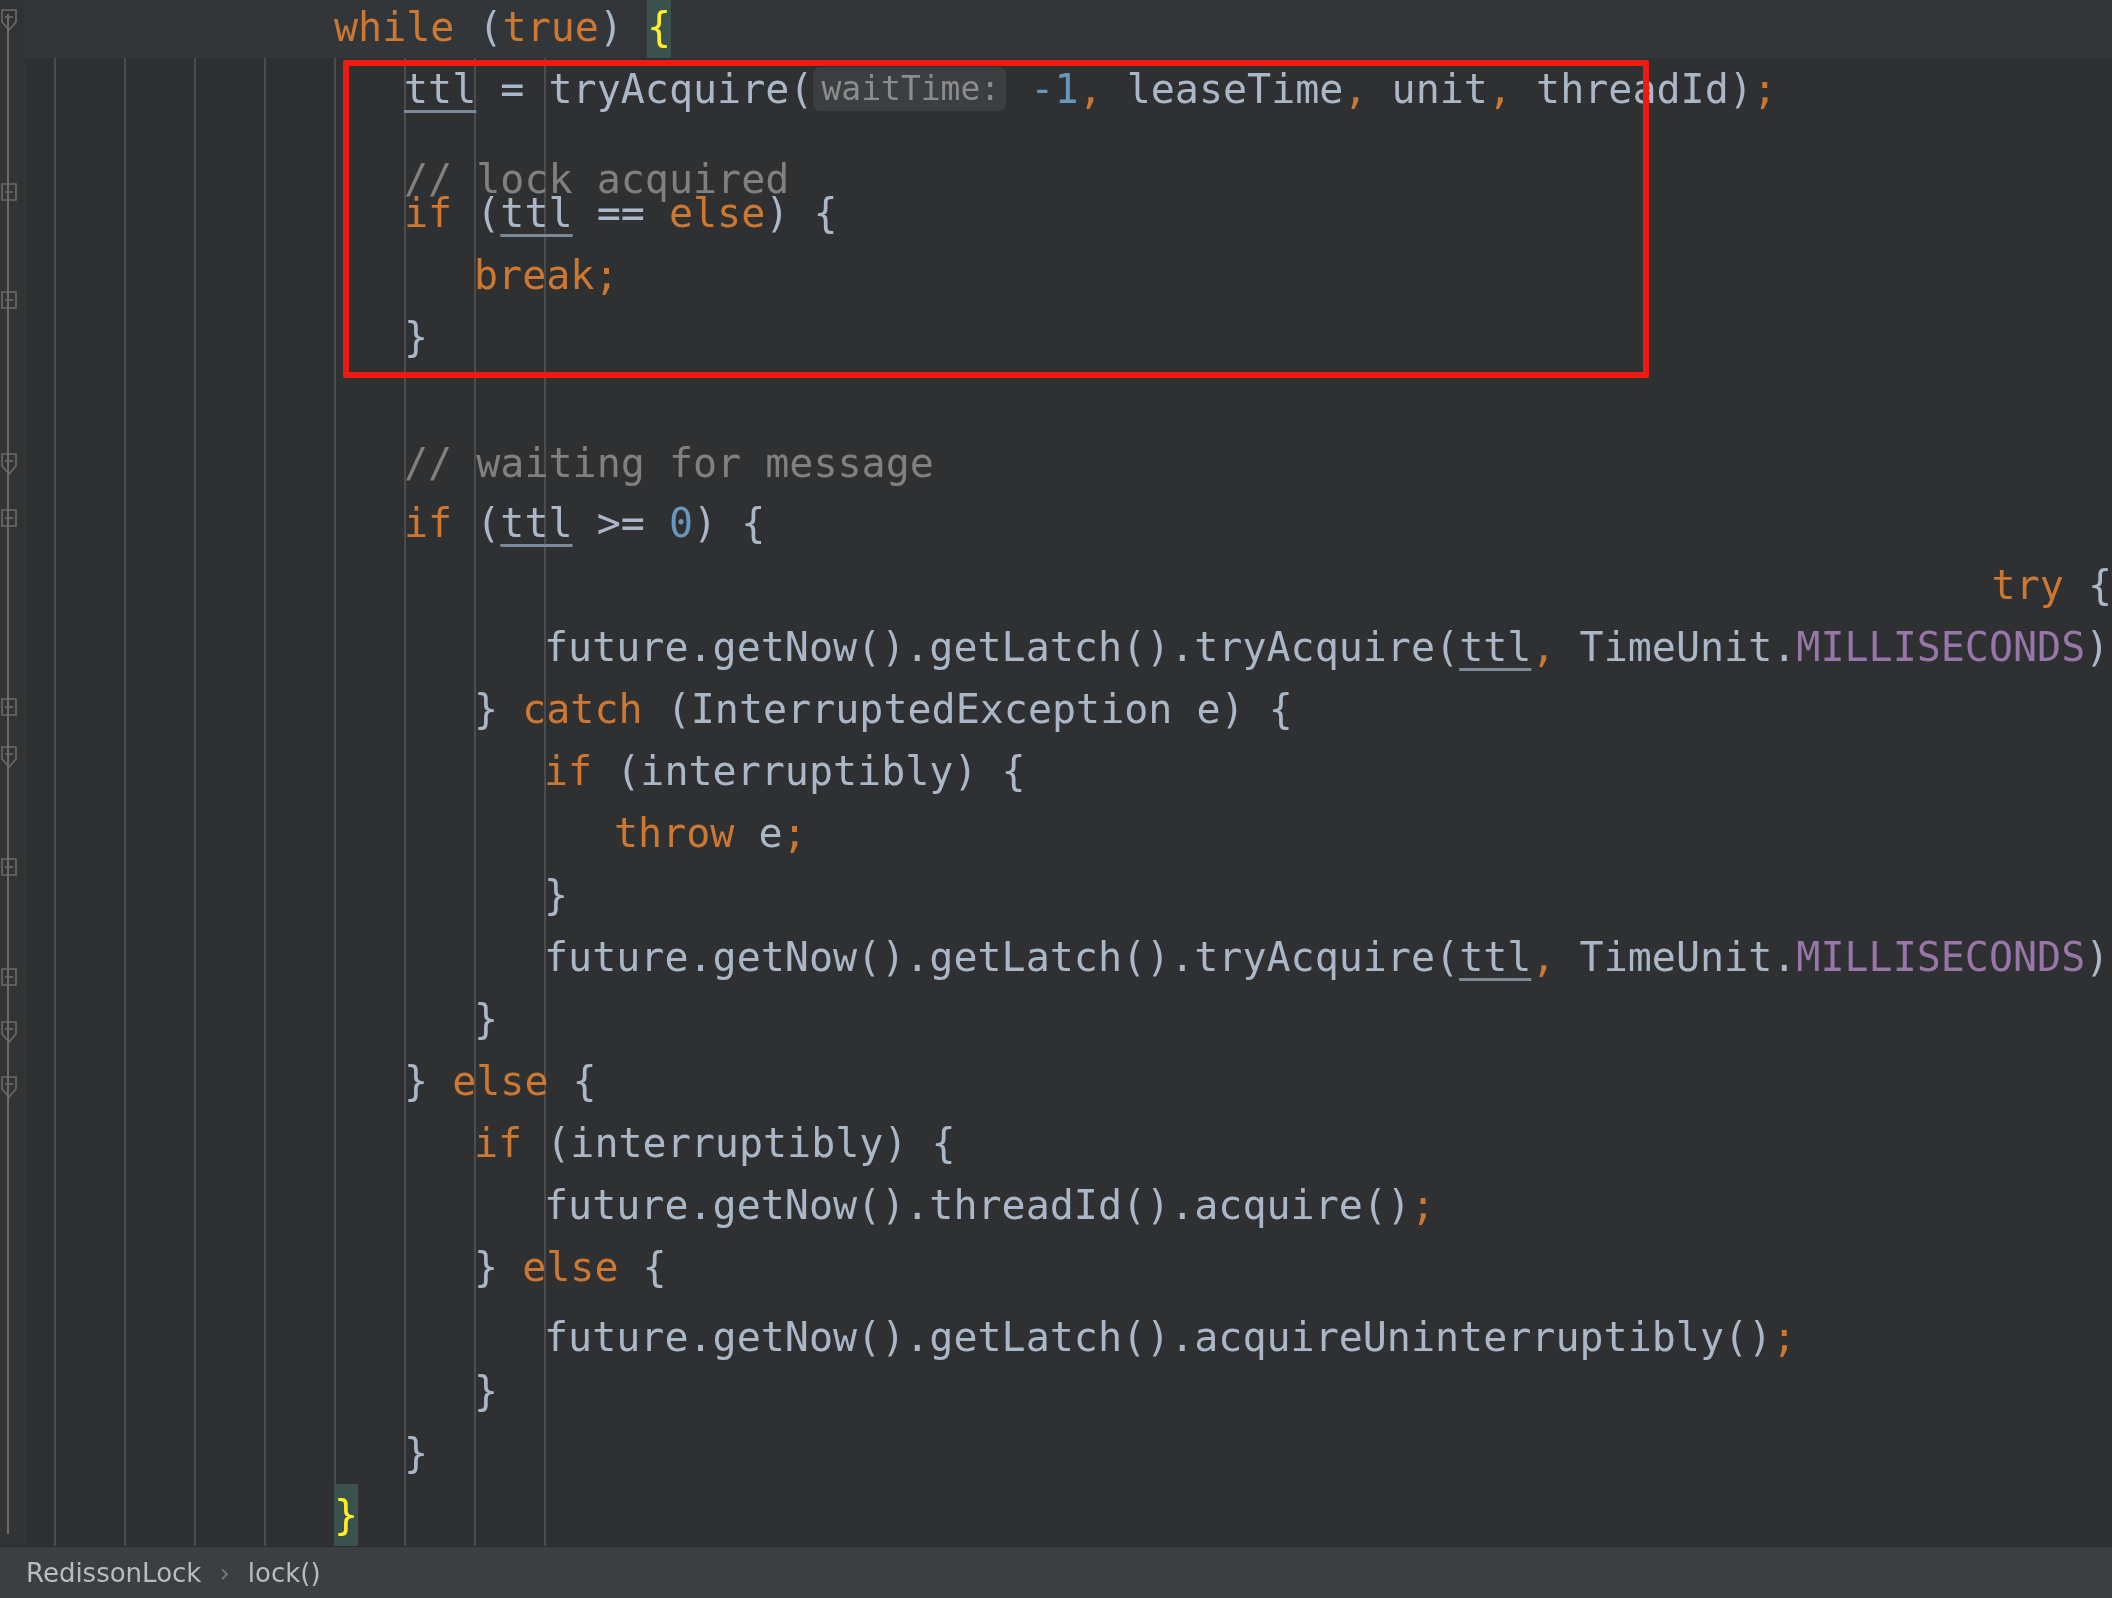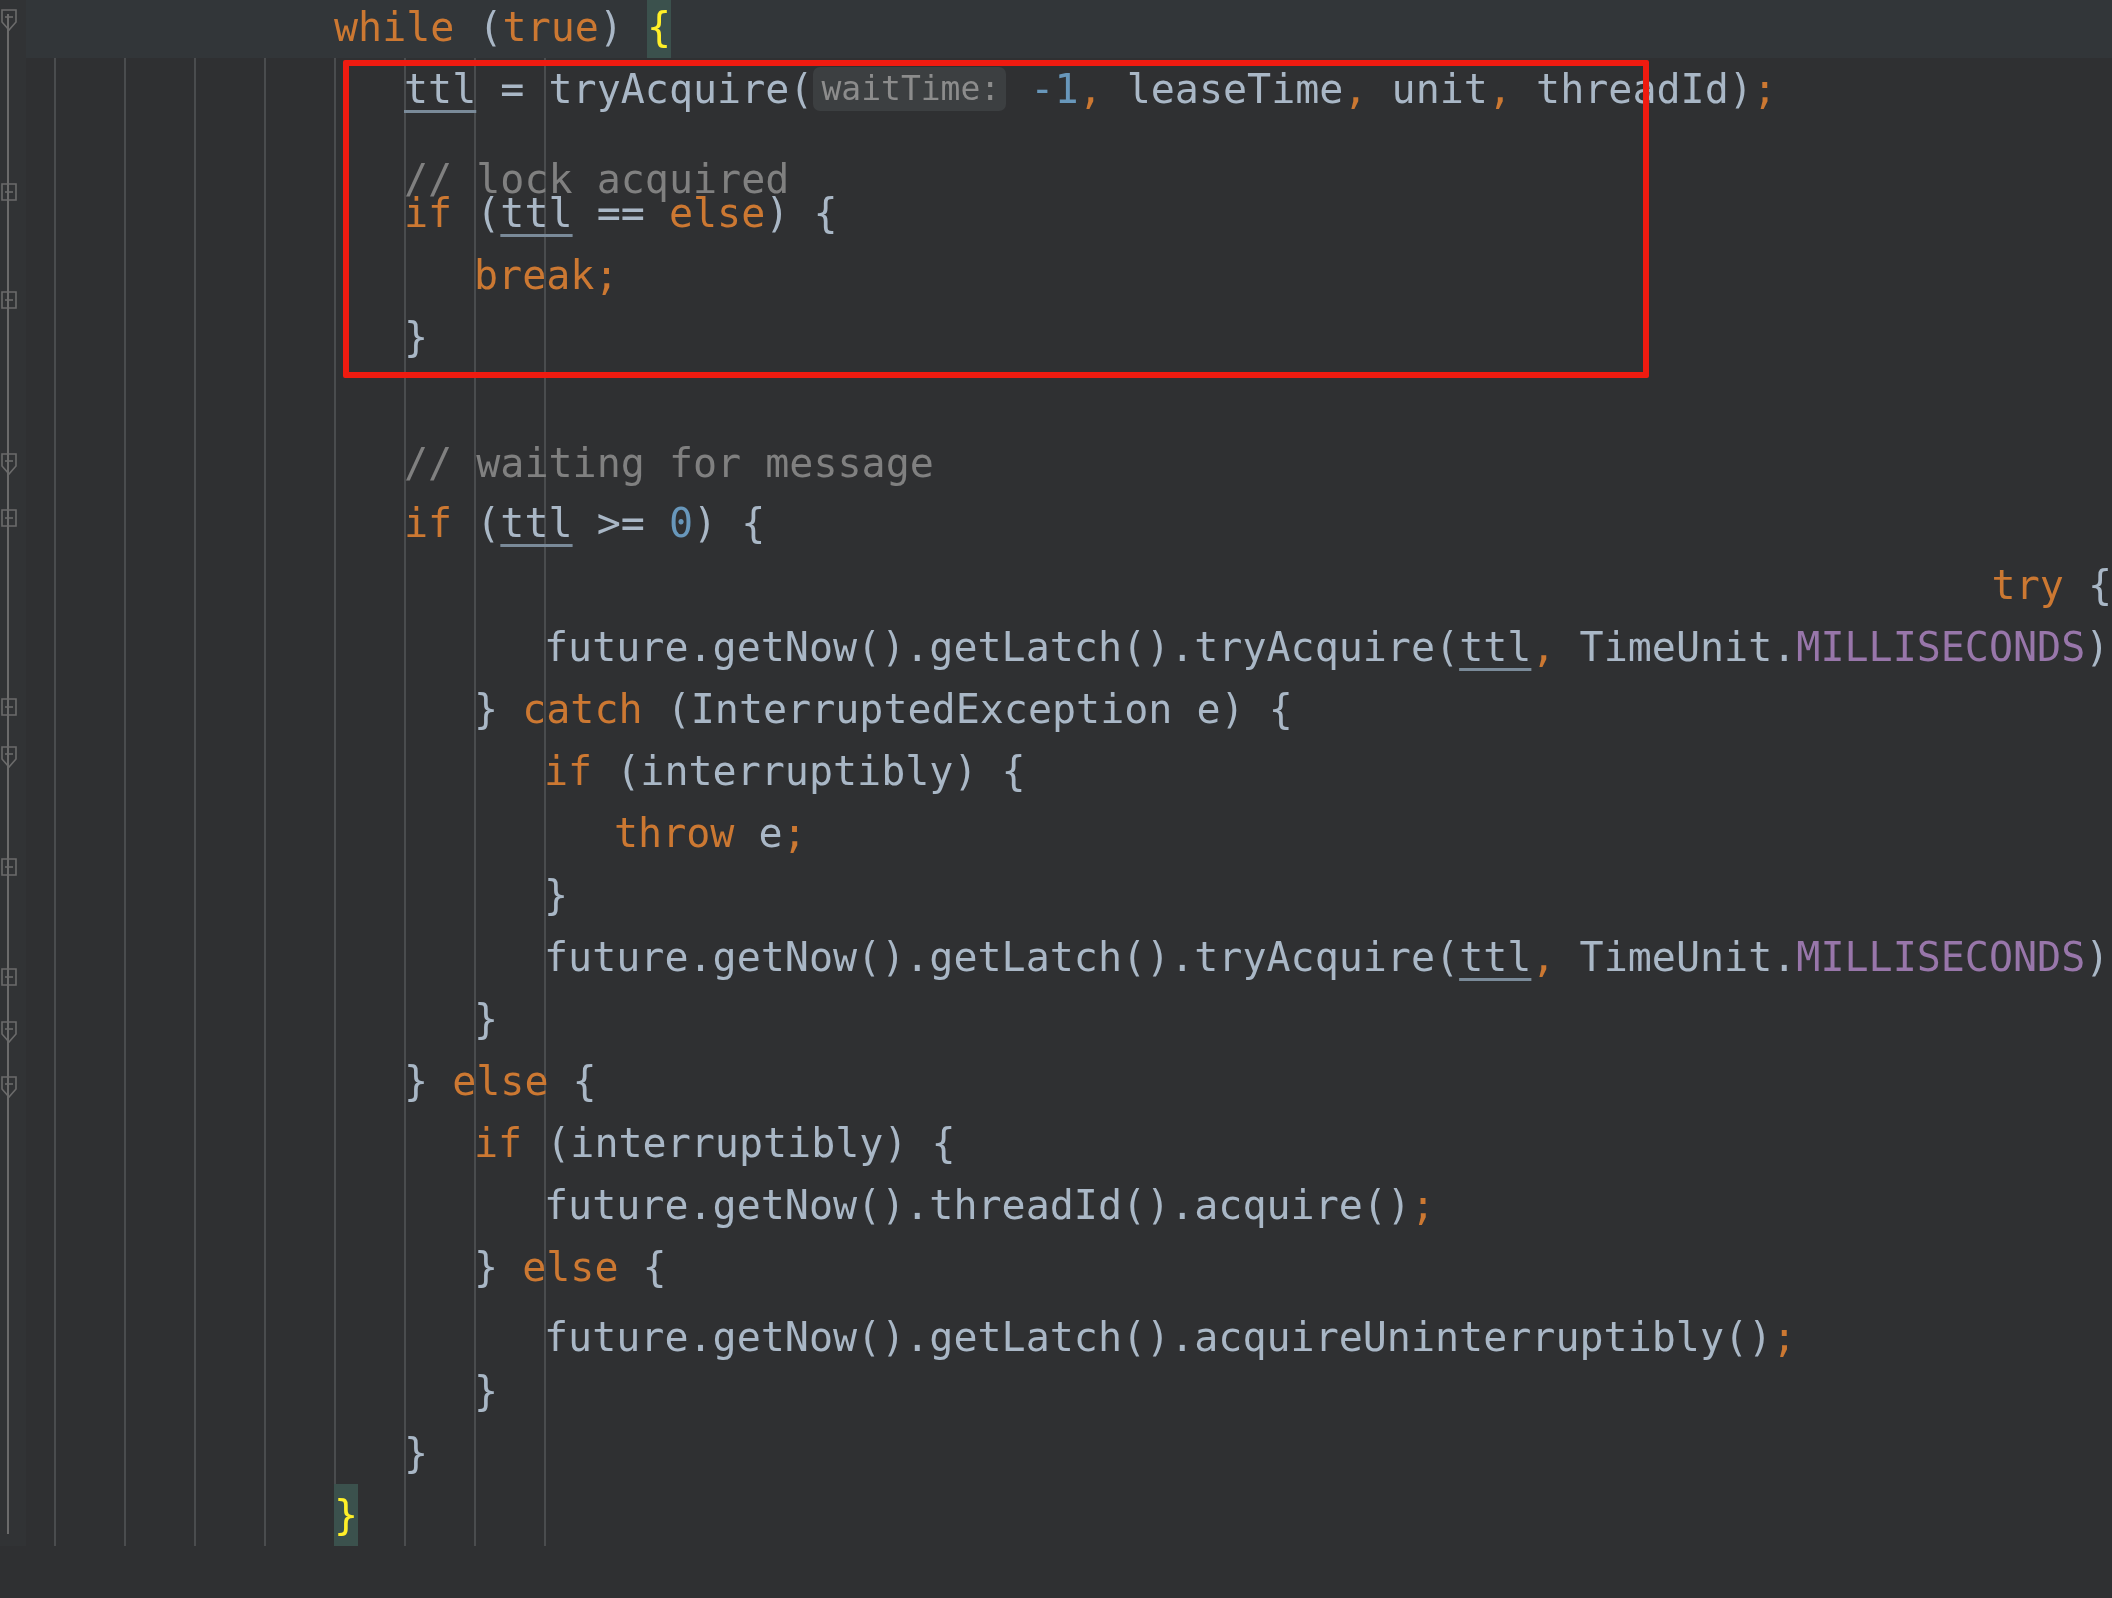--- a/index.html
+++ b/index.html
@@ -233,14 +233,19 @@
         <div class="code-line" style="top: 1236px; padding-left: 448px;"><span class="txt punct">} </span><span class="txt kw">else</span><span class="txt punct"> {</span></div>
         <div class="code-line" style="top: 1298px; padding-left: 518px; margin-top: 8px;"><span class="txt punct">future.getNow().getLatch().acquireUninterruptibly()</span><span class="txt sep">;</span></div>
         <div class="code-line" style="top: 1360px; padding-left: 448px;"><span class="txt punct">}</span></div>
         <div class="code-line" style="top: 1422px; padding-left: 378px;"><span class="txt punct">}</span></div>
         <div class="code-line" style="top: 1484px; padding-left: 308px;"><span class="txt brace-hl">}</span></div>
       </div>
   </div>
 
   <div id="annotation-box" style="left: 343px; top: 60px; width: 1294px; height: 306px;"></div>
 
+  <div id="breadcrumb-bar">
+    <span class="crumb">RedissonLock</span>
+    <span class="crumb-sep">›</span>
+    <span class="crumb">lock()</span>
+  </div>
 
 </div>
 
 </body></html>

